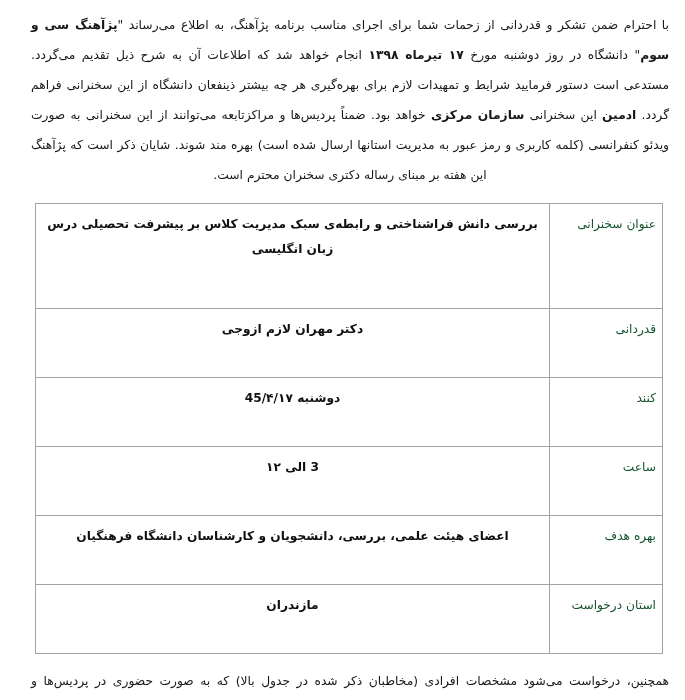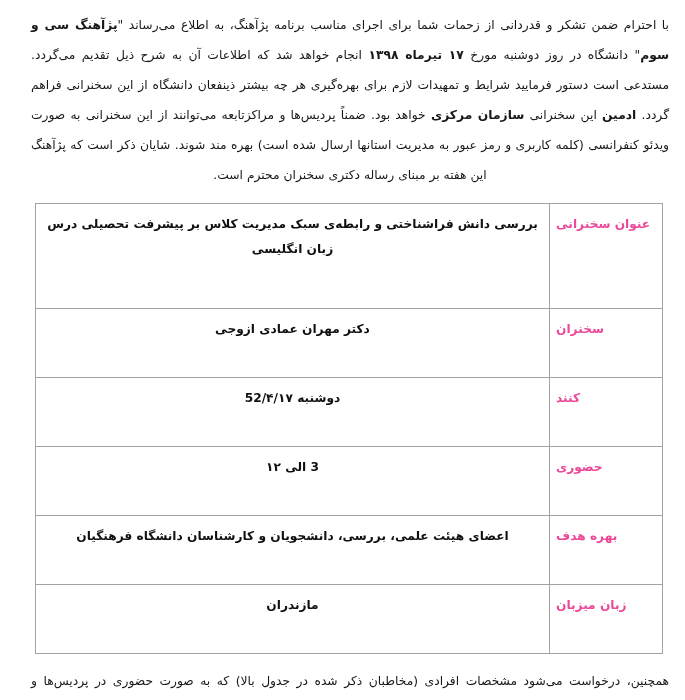--- a/index.html
+++ b/index.html
@@ -54,23 +54,23 @@
   }
   table.info-table td {
     border: 1px solid #a3a3a3;
     vertical-align: top;
     padding: 8px 6px 10px 6px;
     font-size: 12.2px;
     line-height: 25px;
   }
   td.label-cell {
     width: 100px;
-    text-align: left;
-    font-weight: bold;
-    color: #ec4899;
+    text-align: right;
+    font-weight: normal;
+    color: #14532d;
   }
   td.value-cell {
     text-align: center;
     font-weight: bold;
     color: #101010;
   }
   tr.row-title td { height: 86px; }
   tr.row-speaker td { height: 50px; }
   tr.row-date td { height: 50px; }
   tr.row-time td { height: 50px; }
@@ -89,37 +89,37 @@
   <p class="para top"><span>با احترام ضمن تشکر و قدردانی از زحمات شما برای اجرای مناسب برنامه پژآهنگ، به اطلاع می‌رساند "</span><span class="bold">پژآهنگ سی و سوم</span><span>" دانشگاه در روز دوشنبه مورخ </span><span class="bold">۱۷ تیرماه ۱۳۹۸</span><span> انجام خواهد شد که اطلاعات آن به شرح ذیل تقدیم می‌گردد. مستدعی است دستور فرمایید شرایط و تمهیدات لازم برای بهره‌گیری هر چه بیشتر ذینفعان دانشگاه از این سخنرانی فراهم گردد. </span><span class="bold">ادمین</span><span> این سخنرانی </span><span class="bold">سازمان مرکزی</span><span> خواهد بود. ضمناً پردیس‌ها و مراکزتابعه می‌توانند از این سخنرانی به صورت ویدئو کنفرانسی (کلمه کاربری و رمز عبور به مدیریت استانها ارسال شده است) بهره مند شوند. شایان ذکر است که پژآهنگ این هفته بر مبنای رساله دکتری سخنران محترم است.</span></p>
 
   <div class="table-wrap">
     <table class="info-table">
       <tbody>
         <tr class="row-title">
           <td class="label-cell">عنوان سخنرانی</td>
           <td class="value-cell">بررسی دانش فراشناختی و رابطه‌ی سبک مدیریت کلاس بر پیشرفت تحصیلی درس زبان انگلیسی</td>
         </tr>
         <tr class="row-speaker">
-          <td class="label-cell">سخنران</td>
-          <td class="value-cell">دکتر مهران عمادی ازوجی</td>
+          <td class="label-cell">قدردانی</td>
+          <td class="value-cell">دکتر مهران لازم ازوجی</td>
         </tr>
         <tr class="row-date">
           <td class="label-cell">کنند</td>
-          <td class="value-cell">دوشنبه 52/۴/۱۷</td>
+          <td class="value-cell">دوشنبه 45/۴/۱۷</td>
         </tr>
         <tr class="row-time">
-          <td class="label-cell">حضوری</td>
+          <td class="label-cell">ساعت</td>
           <td class="value-cell">3 الی ۱۲</td>
         </tr>
         <tr class="row-audience">
           <td class="label-cell">بهره هدف</td>
           <td class="value-cell">اعضای هیئت علمی، بررسی، دانشجویان و کارشناسان دانشگاه فرهنگیان</td>
         </tr>
         <tr class="row-province">
-          <td class="label-cell">زبان میزبان</td>
+          <td class="label-cell">استان درخواست</td>
           <td class="value-cell">مازندران</td>
         </tr>
       </tbody>
     </table>
   </div>
 
   <p class="para bottom"><span>همچنین، درخواست می‌شود مشخصات افرادی (مخاطبان ذکر شده در جدول بالا) که به صورت حضوری در پردیس‌ها و مدیریت‌های استانی دانشگاه در سخنرانی علمی شرکت می‌کنند، مطابق فایل پیوست در </span></p>
 
 </div>
 

